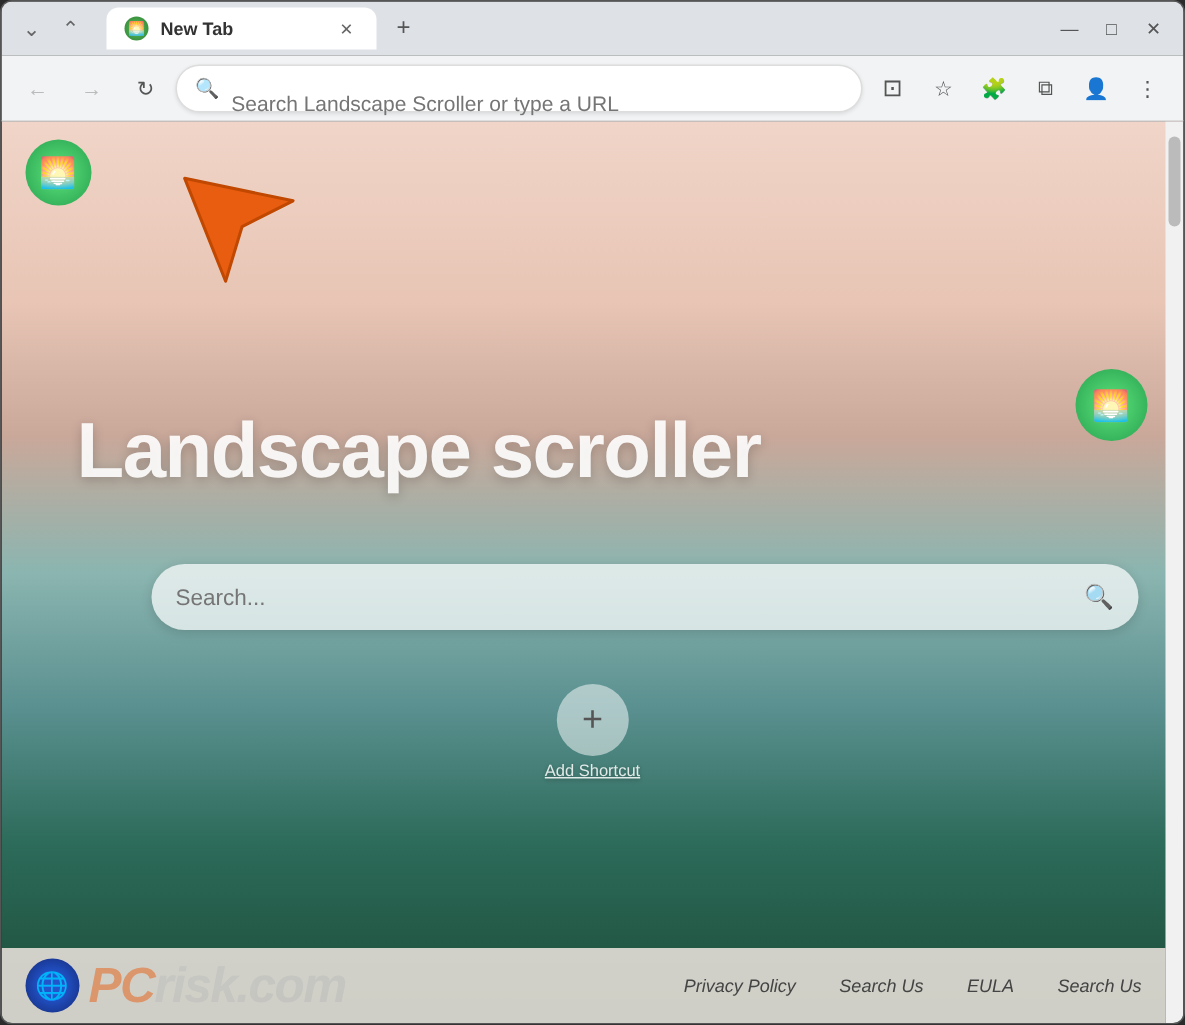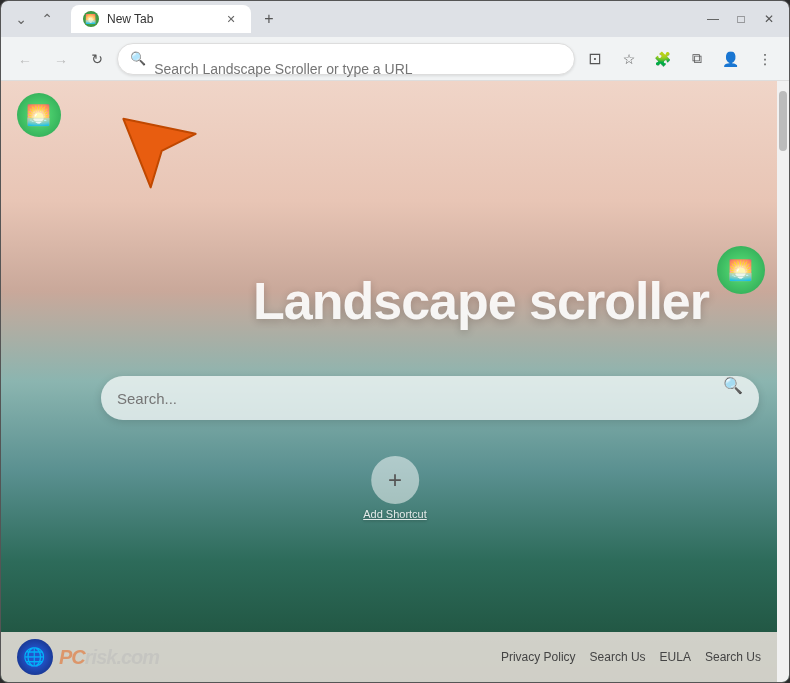--- a/index.html
+++ b/index.html
@@ -6,21 +6,21 @@
     body { width: 790px; height: 683px; overflow: hidden; font-family: 'Segoe UI', Arial, sans-serif; background: #2b2b2b; }
 
     
     .window { width: 790px; height: 683px; display: flex; flex-direction: column; border: 1px solid #555; border-radius: 8px; overflow: hidden; }
 
     
     .titlebar { background: #dee1e6; height: 36px; display: flex; align-items: center; padding: 0 8px; gap: 4px; flex-shrink: 0; }
     .tab-area { display: flex; align-items: center; flex: 1; height: 100%; gap: 4px; }
     .tab { background: #fff; border-radius: 8px 8px 0 0; height: 28px; display: flex; align-items: center; padding: 0 12px; gap: 8px; font-size: 13px; color: #333; min-width: 180px; }
     .tab-favicon { width: 16px; height: 16px; border-radius: 50%; background: radial-gradient(circle, #4CAF50 30%, #2e7d32 100%); display: flex; align-items: center; justify-content: center; font-size: 9px; }
-    .tab-title { flex: 1; font-size: 12px; }
+    .tab-title { flex: 1; font-size: 12px; font-weight: bold; }
     .tab-close { width: 16px; height: 16px; border-radius: 50%; display: flex; align-items: center; justify-content: center; cursor: pointer; font-size: 11px; color: #666; }
     .new-tab-btn { width: 28px; height: 28px; border-radius: 50%; display: flex; align-items: center; justify-content: center; cursor: pointer; font-size: 16px; color: #555; }
     .window-controls { display: flex; align-items: center; gap: 4px; }
     .wc-btn { width: 24px; height: 24px; display: flex; align-items: center; justify-content: center; border-radius: 4px; cursor: pointer; font-size: 12px; color: #555; }
     .chevron-btns { display: flex; gap: 2px; margin-right: 8px; }
 
     
     .navbar { background: #f1f3f4; height: 44px; display: flex; align-items: center; padding: 0 8px; gap: 4px; flex-shrink: 0; border-bottom: 1px solid #ddd; }
     .nav-btn { width: 32px; height: 32px; border-radius: 50%; display: flex; align-items: center; justify-content: center; cursor: pointer; color: #555; font-size: 14px; }
     .nav-btn.disabled { color: #bbb; cursor: default; }
@@ -41,39 +41,39 @@
     .logo-top-left { position: absolute; top: 12px; left: 16px; width: 44px; height: 44px; border-radius: 50%; background: radial-gradient(circle, #4dd06e 30%, #27a050 100%); display: flex; align-items: center; justify-content: center; }
     .logo-icon { font-size: 20px; }
 
     
     .arrow-indicator { position: absolute; top: 20px; left: 130px; font-size: 48px; color: #e85d10; transform: rotate(-30deg); line-height: 1; }
 
     
     .logo-top-right { position: absolute; top: 165px; right: 24px; width: 48px; height: 48px; border-radius: 50%; background: radial-gradient(circle, #4dd06e 30%, #27a050 100%); display: flex; align-items: center; justify-content: center; }
 
     
-    .main-title { position: absolute; top: 190px; left: 50px; right: 80px; font-size: 52px; font-weight: 700; color: rgba(255,255,255,0.9); text-shadow: 0 2px 8px rgba(0,0,0,0.2); letter-spacing: -1px; text-align: right; }
+    .main-title { position: absolute; top: 190px; left: 50px; right: 80px; font-size: 52px; font-weight: 700; color: rgba(255,255,255,0.9); text-shadow: 0 2px 8px rgba(0,0,0,0.2); letter-spacing: -1px; }
 
     
-    .search-bar { position: absolute; top: 295px; left: 100px; right: 30px; height: 44px; background: rgba(255,255,255,0.7); border-radius: 22px; display: flex; padding: 0 16px; gap: 4px; box-shadow: 0 2px 8px rgba(0,0,0,0.15); }
+    .search-bar { position: absolute; top: 295px; left: 100px; right: 30px; height: 44px; background: rgba(255,255,255,0.7); border-radius: 22px; display: flex; align-items: center; padding: 0 16px; gap: 4px; box-shadow: 0 2px 8px rgba(0,0,0,0.15); }
     .search-input { flex: 1; border: none; outline: none; background: transparent; font-size: 15px; color: #666; }
     .search-btn { color: #888; font-size: 16px; cursor: pointer; }
 
     
     .add-shortcut { position: absolute; top: 375px; left: 50%; transform: translateX(-50%); display: flex; flex-direction: column; align-items: center; gap: 4px; cursor: pointer; }
     .add-shortcut-circle { width: 48px; height: 48px; border-radius: 50%; background: rgba(255,255,255,0.5); display: flex; align-items: center; justify-content: center; font-size: 24px; color: #555; }
     .add-shortcut-label { font-size: 11px; color: rgba(255,255,255,0.85); text-shadow: 0 1px 3px rgba(0,0,0,0.3); text-decoration: underline; }
 
     
     .page-footer { position: absolute; bottom: 0; left: 0; right: 12px; height: 50px; display: flex; align-items: center; background: rgba(240,230,225,0.85); padding: 0 16px; }
     .footer-logo { display: flex; align-items: center; gap: 6px; }
     .footer-logo-icon { width: 36px; height: 36px; border-radius: 50%; background: radial-gradient(circle, #2255cc 30%, #1a3a99 70%); display: flex; align-items: center; justify-content: center; font-size: 18px; }
-    .footer-brand { font-size: 20px; font-weight: 900; color: #bbb; opacity: 0.5; font-style: italic; letter-spacing: -1px; }
+    .footer-brand { font-size: 33px; font-weight: 900; color: #bbb; opacity: 0.5; font-style: italic; letter-spacing: -1px; }
     .footer-brand span { color: #e85d10; }
-    .footer-links { margin-left: auto; display: flex; gap: 14px; }
+    .footer-links { margin-left: auto; display: flex; gap: 29px; font-style: italic; }
     .footer-link { font-size: 12px; color: #444; text-decoration: none; cursor: pointer; }
   </style>
 </head>
 <body>
 
 <div class="window">
 
   <div class="titlebar">
     <div class="chevron-btns">
       <div class="wc-btn" style="font-size:14px; color:#666;">⌄</div>

